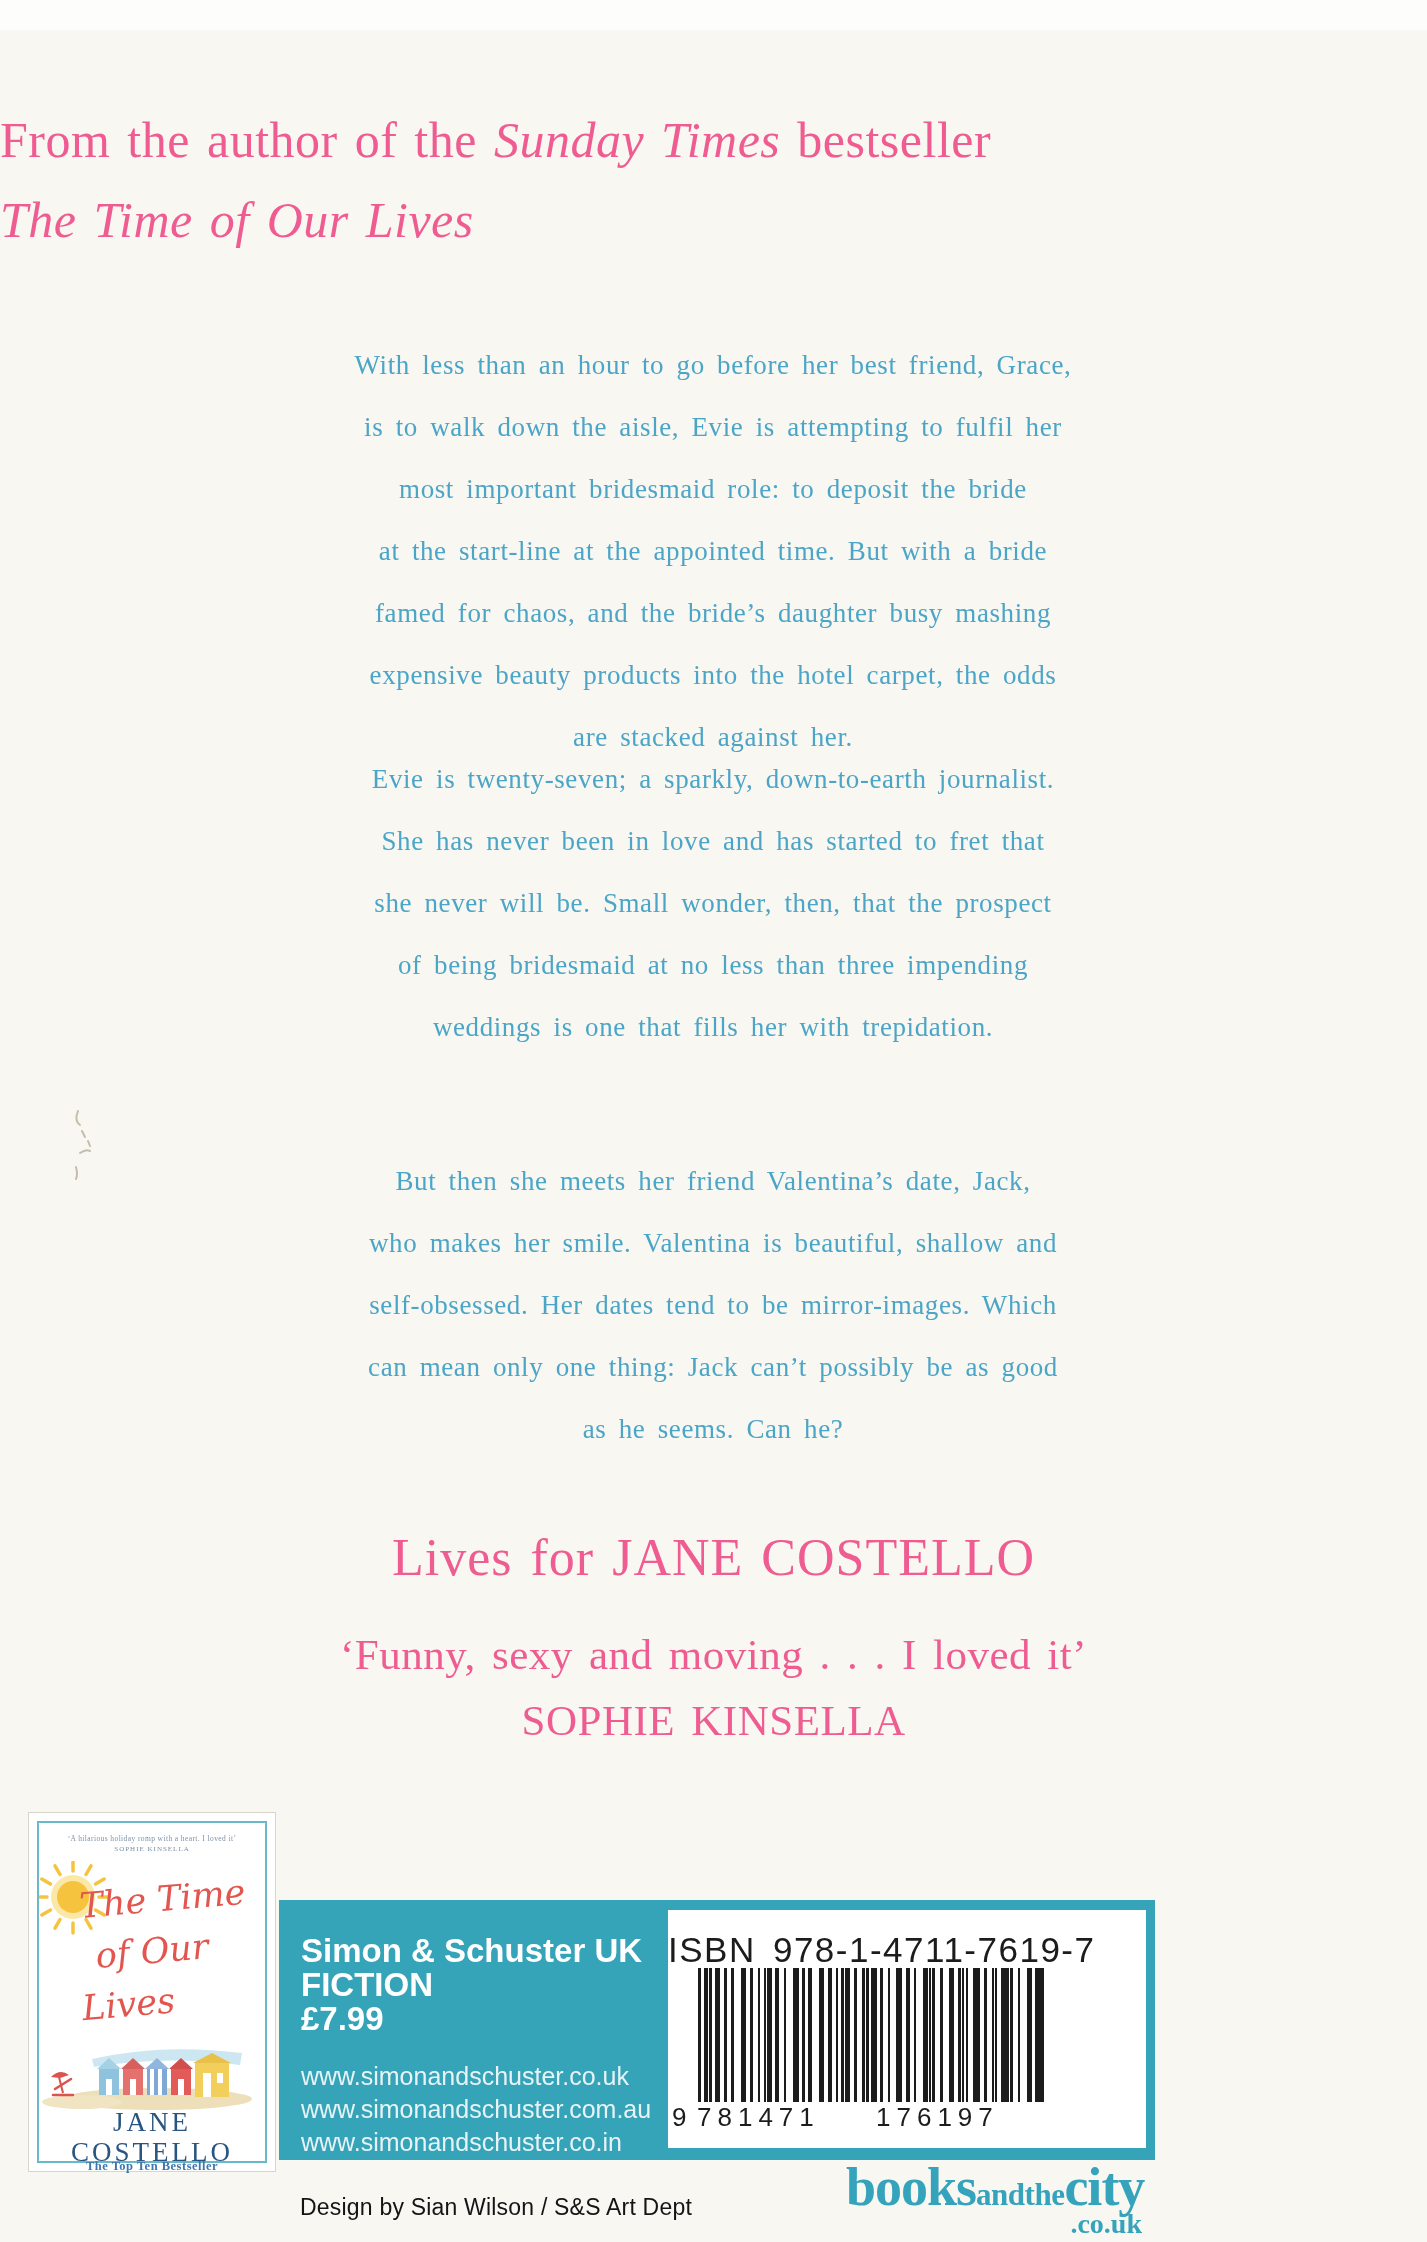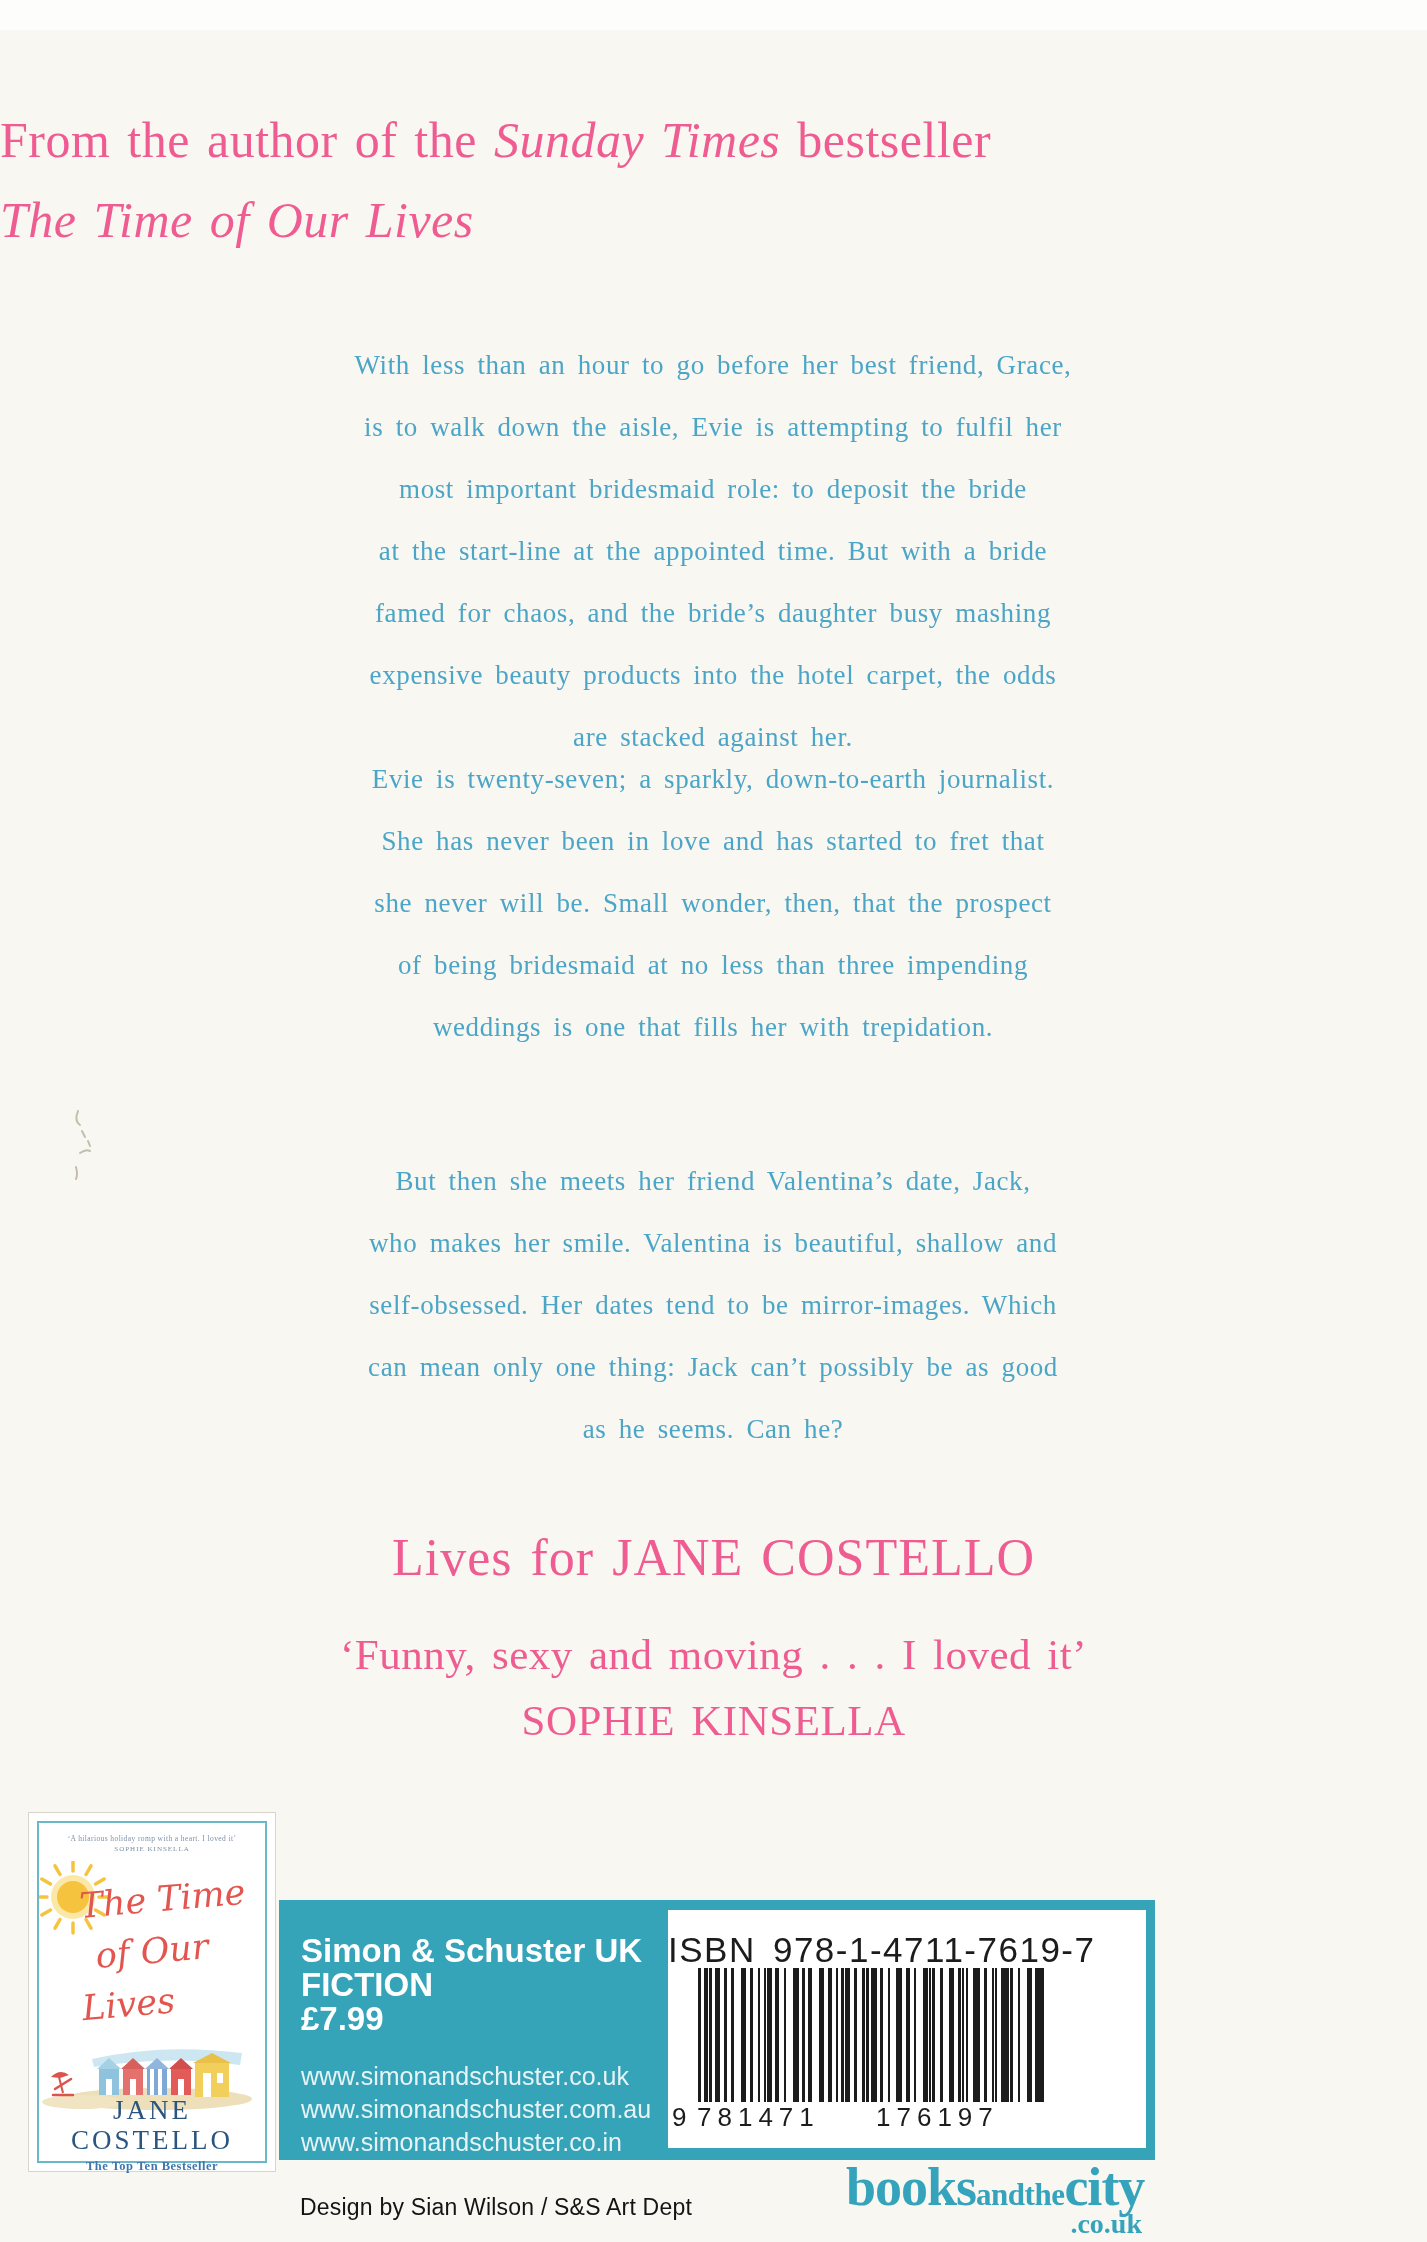--- a/index.html
+++ b/index.html
@@ -55,21 +55,21 @@
   #thumb .t-title{
     position:absolute;top:62px;left:0;right:0;text-align:center;
     color:var(--title-red);font-style:italic;font-family:"DejaVu Serif", serif;
     font-size:35px;line-height:51px;transform:rotate(-5deg);
   }
   #thumb .t-title .line{white-space:nowrap;}
   #thumb .t-title .line:nth-child(1){padding-left:30px;}
   #thumb .t-title .line:nth-child(3){padding-right:56px;}
   #thumb .t-beach{position:absolute;left:8px;right:8px;top:226px;}
   #thumb .t-author{
-    position:absolute;top:282px;left:0;right:0;text-align:center;
+    position:absolute;top:294px;left:0;right:0;text-align:center;
     color:var(--author-navy);font-size:27px;line-height:30px;letter-spacing:3px;
   }
   #thumb .t-strap{
     position:absolute;top:346px;left:0;right:0;text-align:center;
     color:#3f77ad;font-size:12.5px;font-weight:bold;letter-spacing:0.5px;
   }
 
   
   #pubbox{
     left:279px;top:1900px;width:876px;height:260px;background:var(--box-teal);

